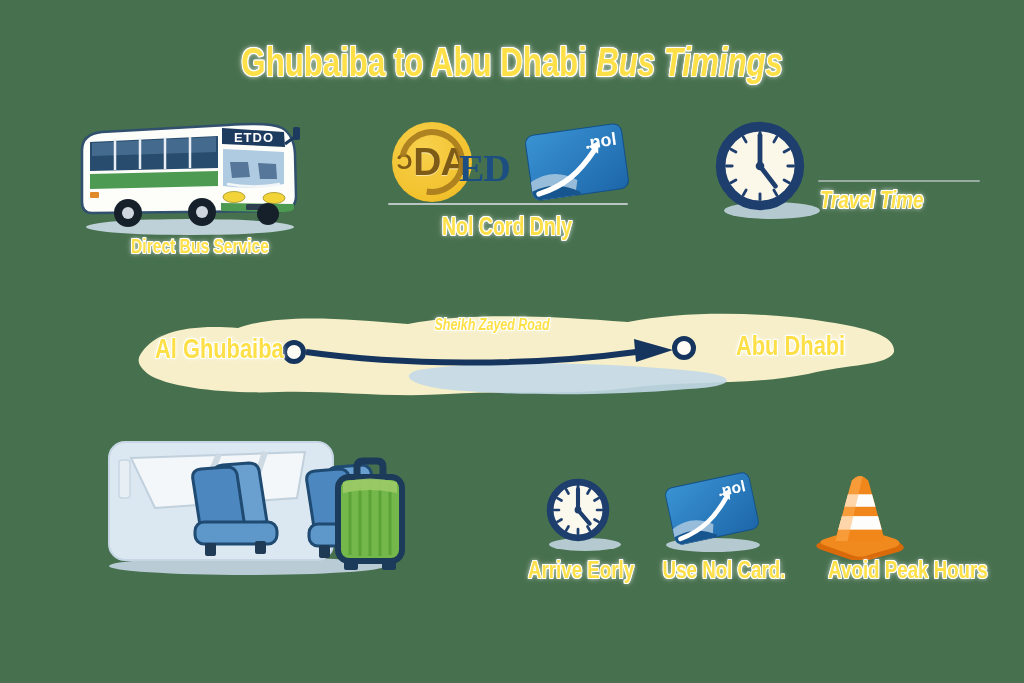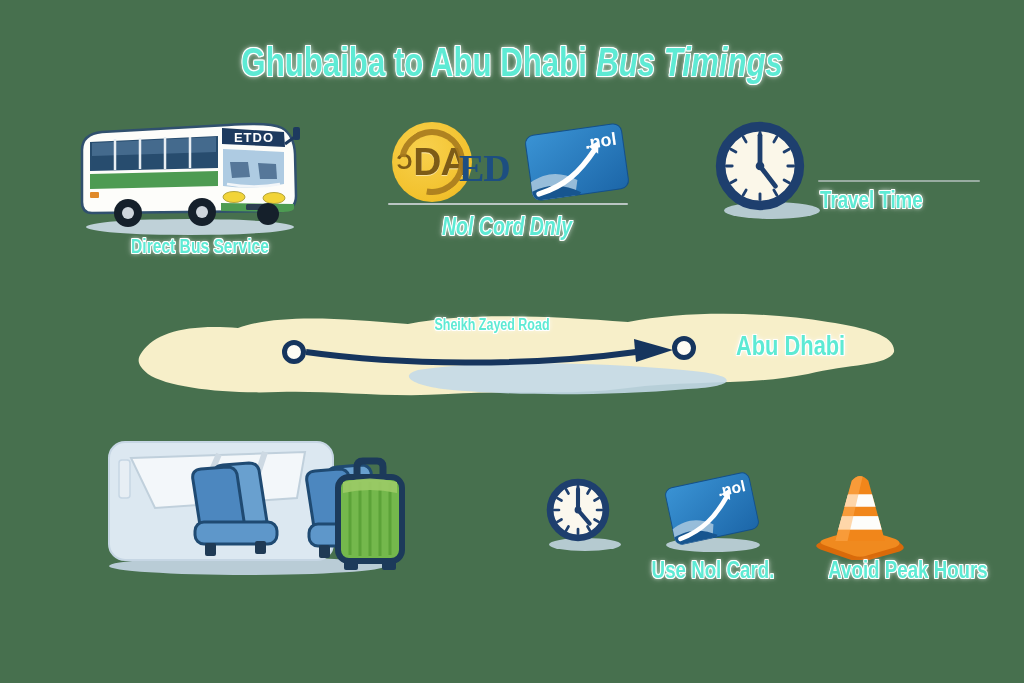--- a/index.html
+++ b/index.html
@@ -1,27 +1,27 @@
 <!DOCTYPE html>
 <html><head>
 <meta charset="utf-8">
 <style>
   html,body{margin:0;padding:0;}
   body{font-family:"Liberation Sans","DejaVu Sans",sans-serif;}
   #stage{position:relative;width:1024px;height:683px;background:#47704e;overflow:hidden;}
   .abs{position:absolute;}
-  .navy{color:#5eead4;font-weight:bold;white-space:nowrap;}
+  .navy{color:#fde047;font-weight:bold;white-space:nowrap;}
   .halo{text-shadow:
     -1px 0 0 #fff,1px 0 0 #fff,0 -1px 0 #fff,0 1px 0 #fff,
     -1px -1px 0 #fff,1px 1px 0 #fff,-1px 1px 0 #fff,1px -1px 0 #fff,
     0 0 5px rgba(255,255,255,.85),0 0 9px rgba(255,255,255,.55);}
   .cond{display:inline-block;transform:scaleX(.78);transform-origin:center;}
   .cond-l{display:inline-block;transform:scaleX(.78);transform-origin:left center;}
   .center-anchor{transform:translateX(-50%);}
-  .italic{}
+  .italic{font-style:italic;}
   
   #title{left:0;right:0;top:40px;text-align:center;font-size:40px;}
   #title .accent{font-style:italic;margin-left:12px;}
   
   .divider{height:2px;background:#cfd4d8;opacity:.85;border-radius:1px;}
   
   #coin{left:392px;top:122px;width:80px;height:80px;border-radius:50%;
         background:radial-gradient(circle at 40% 35%,#f8d14e,#f2c12c 70%,#e3ae22);
         display:flex;align-items:center;justify-content:center;}
   #coin .ring{position:absolute;inset:7px;border-radius:50%;border:6px solid #a87b1e;
@@ -106,21 +106,21 @@
       <rect x="10" y="10" width="92" height="62" rx="8" fill="url(#cardGradA)" stroke="#14508a" stroke-width="1"></rect>
       <path d="M 10,54 C 26,46 40,48 54,58 L 50,72 L 18,72 C 12,72 10,68 10,64 Z" fill="#aac8de" opacity="0.85"></path>
       <path d="M 10,63 C 28,57 42,61 56,70 L 54,72 L 18,72 C 12,72 10,68 10,63 Z" fill="#17558f"></path>
       <path d="M 16,66 C 42,62 58,50 74,32" stroke="#ffffff" stroke-width="5" stroke-linecap="round" fill="none"></path>
       <path d="M 69,28 L 79,24 L 77,36 Z" fill="#ffffff"></path>
       <text x="96" y="30" text-anchor="end" font-size="17" font-weight="bold" fill="#ffffff">.nol</text>
     </g>
   </svg>
 
   <div class="abs divider" style="left:388px;top:203px;width:240px;"></div>
-  <div class="abs navy center-anchor" style="left:507px;top:212px;font-size:25px;font-style:italic;">
+  <div class="abs navy center-anchor" style="left:507px;top:212px;font-size:25px;">
     <span class="cond halo">Nol Cord Dnly</span>
   </div>
 
   <div class="abs softshadow" style="left:724px;top:202px;width:96px;height:17px;"></div>
   <svg class="abs" style="left:712px;top:118px;" width="96" height="96" viewBox="0 0 100 100">
     <circle cx="50" cy="50" r="41" fill="#fbf7e9" stroke="#1e3f6e" stroke-width="10"></circle>
     <g stroke="#1e3f6e" stroke-width="3" stroke-linecap="round">
       <line x1="50" y1="15" x2="50" y2="21" transform="rotate(30 50 50)"></line>
       <line x1="50" y1="15" x2="50" y2="21" transform="rotate(60 50 50)"></line>
       <line x1="50" y1="15" x2="50" y2="21" transform="rotate(90 50 50)"></line>
@@ -144,20 +144,23 @@
   </div>
 
   <svg class="abs" style="left:128px;top:302px;" width="780" height="100" viewBox="0 0 780 100">
     <path d="M 14,50 C 28,30 60,22 110,26 C 150,12 210,16 280,22 C 340,10 420,14 500,20 C 560,8 640,10 700,20 C 740,26 768,34 766,50 C 760,64 720,62 680,72 C 620,84 560,78 500,86 C 440,94 380,88 320,92 C 260,96 200,88 150,90 C 100,92 40,86 20,72 C 10,64 8,58 14,50 Z" fill="#f7efc9"></path>
     <path d="M 290,68 C 350,58 470,60 555,68 C 610,72 615,84 560,87 C 470,95 370,93 315,87 C 285,83 270,74 290,68 Z" fill="#c3d9e8" opacity="0.9"></path>
     <path d="M 178,50 C 270,63 400,65 508,50" stroke="#16355e" stroke-width="6" fill="none"></path>
     <path d="M 506,37 L 545,48 L 508,60 Z" fill="#16355e"></path>
     <circle cx="166" cy="50" r="9.5" fill="#fefcf4" stroke="#16355e" stroke-width="5"></circle>
     <circle cx="556" cy="46" r="9.5" fill="#fefcf4" stroke="#16355e" stroke-width="5"></circle>
   </svg>
+  <div class="abs navy" style="left:155px;top:333px;font-size:28px;">
+    <span class="cond-l halo">Al Ghubaiba</span>
+  </div>
   <div class="abs navy italic center-anchor" style="left:492px;top:316px;font-size:16px;">
     <span class="cond halo">Sheikh Zayed Road</span>
   </div>
   <div class="abs navy" style="left:700px;top:330px;font-size:28px;margin-left:36px;">
     <span class="cond-l halo">Abu Dhabi</span>
   </div>
 
   <svg class="abs" style="left:97px;top:436px;" width="312" height="142" viewBox="0 0 312 142">
     <ellipse cx="150" cy="130" rx="138" ry="9" fill="#c5d6e5" opacity="0.9"></ellipse>
 
@@ -209,39 +212,42 @@
       <line x1="50" y1="15" x2="50" y2="22" transform="rotate(240 50 50)"></line>
       <line x1="50" y1="15" x2="50" y2="22" transform="rotate(270 50 50)"></line>
       <line x1="50" y1="15" x2="50" y2="22" transform="rotate(300 50 50)"></line>
       <line x1="50" y1="15" x2="50" y2="22" transform="rotate(330 50 50)"></line>
       <line x1="50" y1="15" x2="50" y2="22"></line>
     </g>
     <line x1="50" y1="50" x2="50" y2="19" stroke="#1e3f6e" stroke-width="6" stroke-linecap="round"></line>
     <line x1="50" y1="50" x2="67" y2="70" stroke="#1e3f6e" stroke-width="6" stroke-linecap="round"></line>
     <circle cx="50" cy="50" r="5" fill="#1e3f6e"></circle>
   </svg>
+  <div class="abs navy center-anchor" style="left:581px;top:556px;font-size:24px;">
+    <span class="cond halo">Arrive Eorly</span>
+  </div>
 
   <div class="abs softshadow" style="left:666px;top:538px;width:94px;height:14px;"></div>
   <svg class="abs" style="left:660px;top:470px;" width="104" height="77" viewBox="0 0 112 82">
     <defs>
       <linearGradient id="cardGradB" x1="0" y1="0" x2="1" y2="1">
         <stop offset="0" stop-color="#3a93d4"></stop>
           <stop offset="1" stop-color="#1c66a8"></stop>
       </linearGradient>
     </defs>
     <g transform="rotate(-12 56 41)">
       <rect x="10" y="10" width="92" height="62" rx="8" fill="url(#cardGradB)" stroke="#14508a" stroke-width="1"></rect>
       <path d="M 10,54 C 26,46 40,48 54,58 L 50,72 L 18,72 C 12,72 10,68 10,64 Z" fill="#aac8de" opacity="0.85"></path>
       <path d="M 10,63 C 28,57 42,61 56,70 L 54,72 L 18,72 C 12,72 10,68 10,63 Z" fill="#17558f"></path>
       <path d="M 16,66 C 42,62 58,50 74,32" stroke="#ffffff" stroke-width="5" stroke-linecap="round" fill="none"></path>
       <path d="M 69,28 L 79,24 L 77,36 Z" fill="#ffffff"></path>
       <text x="96" y="30" text-anchor="end" font-size="17" font-weight="bold" fill="#ffffff">.nol</text>
     </g>
   </svg>
-  <div class="abs navy center-anchor" style="left:713px;top:556px;font-size:24px;">
+  <div class="abs navy center-anchor" style="left:713px;top:556px;font-size:24px;padding-left:22px;">
     <span class="cond halo">Use Nol Card.</span>
   </div>
 
   <svg class="abs" style="left:808px;top:466px;" width="104" height="94" viewBox="0 0 100 90">
     <path d="M 14,72 Q 50,58 86,72 L 90,75 Q 95,79 88,82 L 56,91 Q 50,93 44,91 L 12,80 Q 5,77 10,74 Z" fill="#d96a0a"></path>
     <path d="M 16,70 Q 50,57 84,70 Q 92,74 84,78 L 56,86 Q 50,88 44,86 L 16,76 Q 8,73 16,70 Z" fill="#f08a1f"></path>
     <defs>
       <clipPath id="coneClip">
           <path d="M 42,14 Q 50,5 58,14 L 74,72 L 26,72 Z"></path>
         </clipPath>

